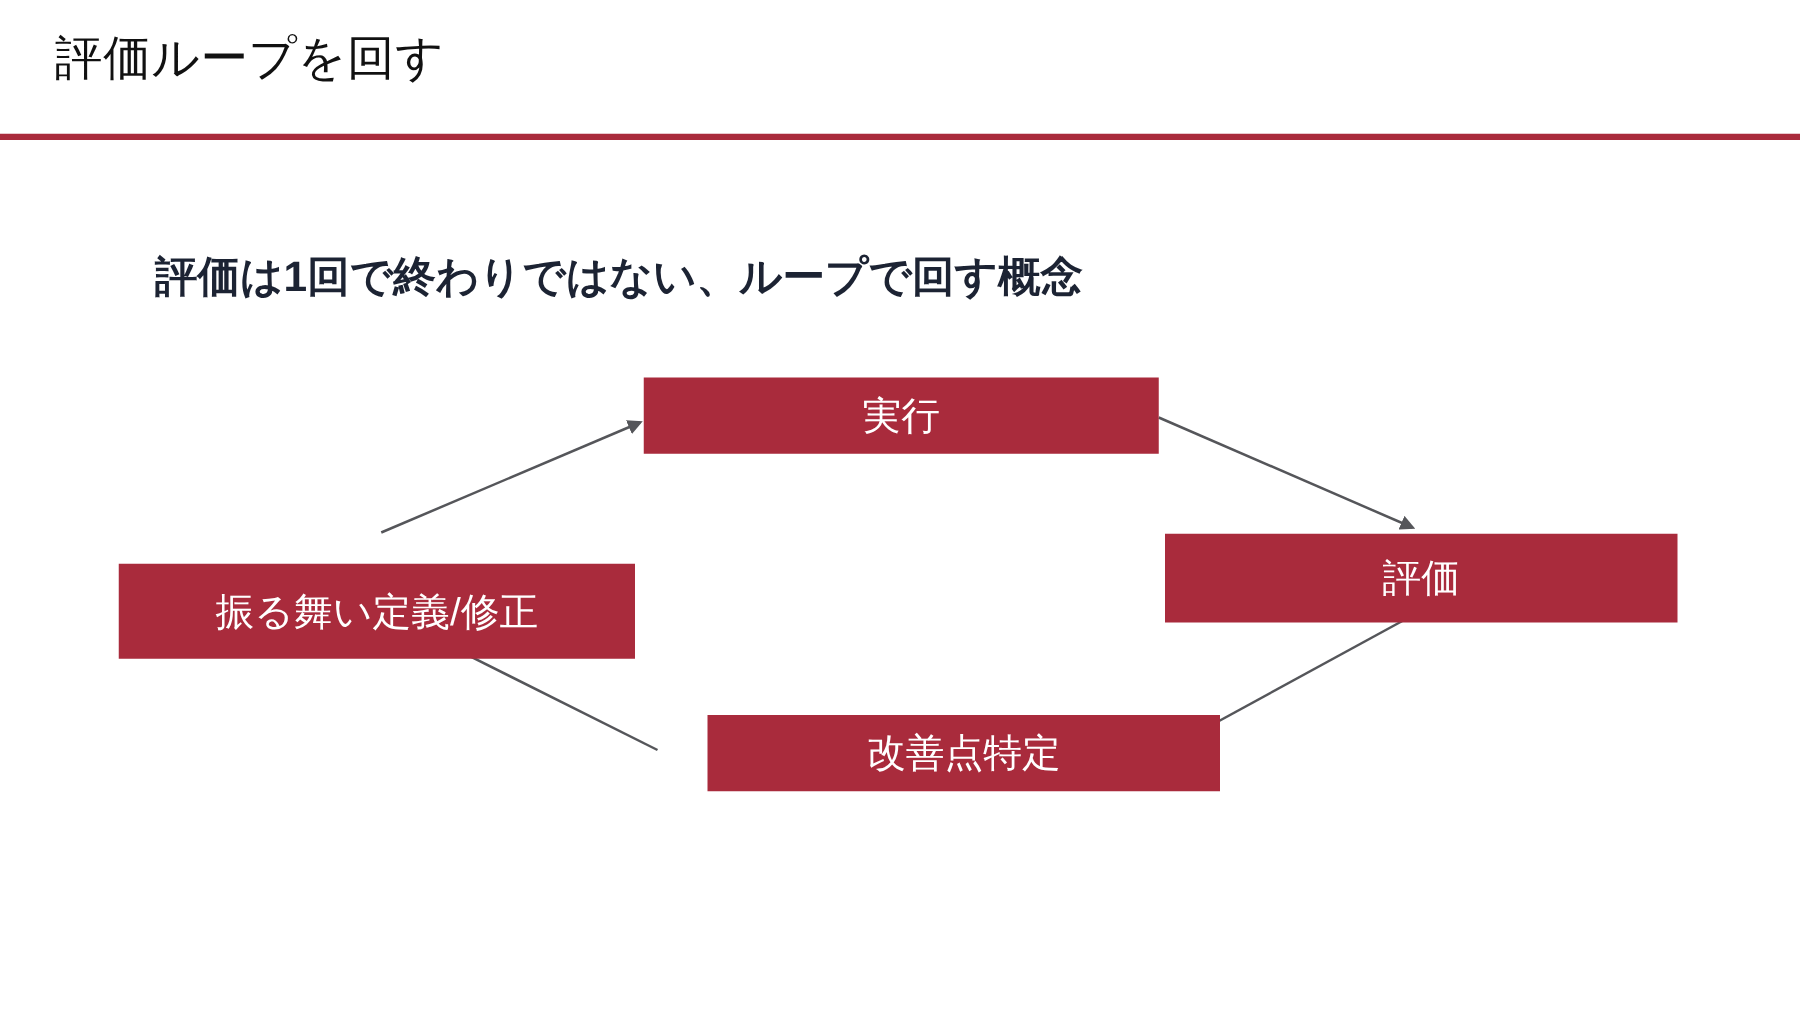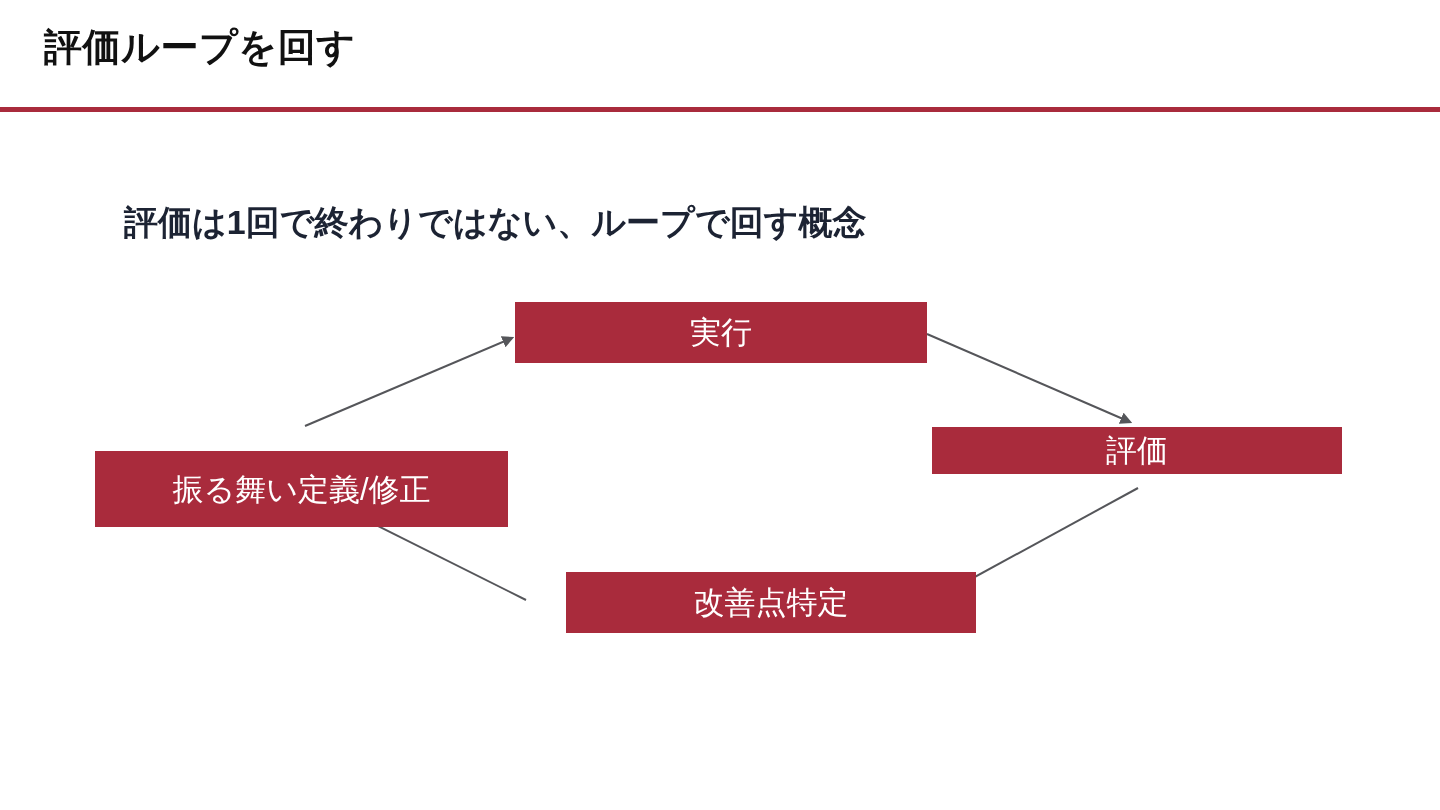--- a/index.html
+++ b/index.html
@@ -16,21 +16,21 @@
     width:1440px;height:810px;
     background:var(--background);
     font-family:"Liberation Sans","DejaVu Sans",sans-serif;
   }
   .slide{
     position:relative;width:1440px;height:810px;
     background:var(--background);overflow:hidden;
   }
   .slide-title{
     position:absolute;left:44px;top:26px;
-    font-size:38px;font-weight:700;line-height:1.15;
+    font-size:38px;font-weight:400;line-height:1.15;
     color:var(--title-text);margin:0;letter-spacing:0.5px;
     white-space:nowrap;
   }
   .title-divider{
     position:absolute;left:0;top:107px;width:1440px;height:5px;
     background:var(--divider-red);
   }
   .slide-subtitle{
     position:absolute;left:88px;top:202px;
     font-size:34px;font-weight:600;line-height:1.2;
@@ -42,21 +42,21 @@
   .node{
     position:absolute;
     background:var(--accent-red);
     color:var(--node-text);
     display:flex;align-items:center;justify-content:center;
     font-size:31px;font-weight:400;line-height:1;
     text-align:center;white-space:nowrap;
   }
   .node-execute{left:515px;top:302px;width:412px;height:61px;}
   .node-define-behavior{left:95px;top:451px;width:413px;height:76px;}
-  .node-evaluate{left:932px;top:427px;width:410px;height:47px;text-align:right;}
+  .node-evaluate{left:932px;top:427px;width:410px;height:71px;text-align:right;}
   .node-identify{left:522px;top:572px;width:410px;height:61px;margin-left:44px;}
   .edges-layer{
     position:absolute;left:0;top:0;width:1440px;height:810px;
     pointer-events:none;
   }
   .edge{
     stroke:var(--arrow-gray);
     stroke-width:2;
     fill:none;
   }

